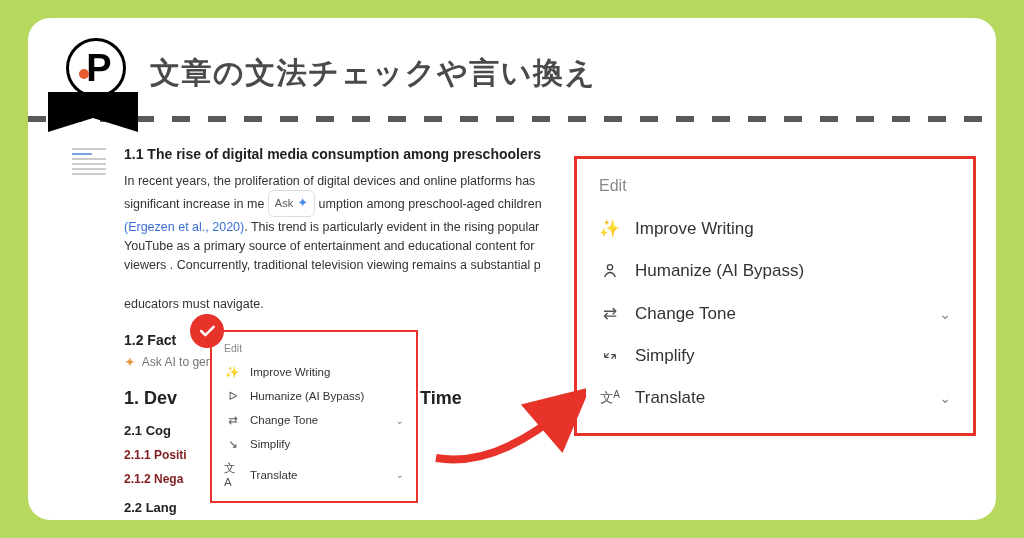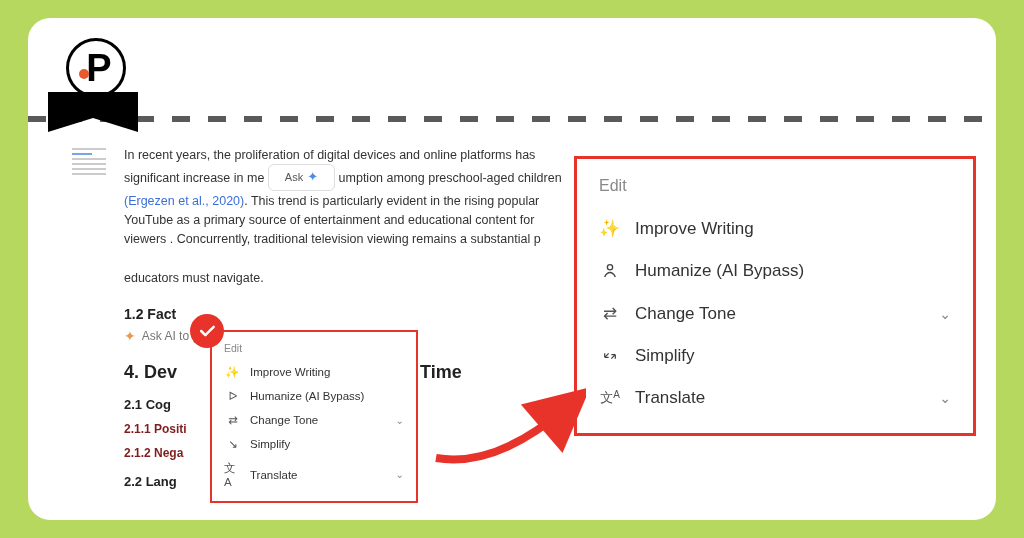--- a/index.html
+++ b/index.html
@@ -14,21 +14,21 @@
 .ribbon::before{content:'';position:absolute;left:0;bottom:-14px;border-left:45px solid #000;border-right:45px solid #000;border-bottom:14px solid transparent}
 .title{font-size:30px;font-weight:700;color:#4a4a4a;letter-spacing:0.05em}
 .dashed{margin:8px 0 0 0;height:6px;background:repeating-linear-gradient(90deg,#5a5a5a 0 18px,transparent 18px 36px)}
 .content{position:relative;padding:24px 40px 0 96px}
 .thumb{position:absolute;left:44px;top:26px;width:34px}
 .thumb .ln{height:2px;background:#ccc;margin-bottom:3px}
 .thumb .ln.blue{background:#7aa3e8;width:60%}
 .h11{font-size:14px;font-weight:700;color:#222;margin-bottom:10px}
 .body-text{font-size:12.5px;line-height:1.55;color:#333;max-width:560px}
 .body-text .link{color:#3b6fd6}
-.ask-chip{display:inline-flex;align-items:center;gap:4px;background:#fff;border:1px solid #ddd;border-radius:6px;padding:2px 16px;font-size:11px;color:#555;position:relative;top:-1px}
+.ask-chip{display:inline-flex;align-items:center;gap:4px;background:#fff;border:1px solid #ddd;border-radius:6px;padding:2px 6px;font-size:11px;color:#555;position:relative;top:-1px}
 .ask-chip .ai{color:#4a8ce8;font-size:13px}
 .h12{font-size:14px;font-weight:700;color:#222;margin-top:18px}
 .ai-bar{display:flex;align-items:center;gap:6px;margin-top:6px}
 .ai-bar .spark{color:#e89a4a;font-size:14px}
 .ai-bar input{border:none;font-size:12px;color:#888;width:260px;outline:none}
 .h2{font-size:18px;font-weight:700;color:#222;margin-top:18px}
 .h3{font-size:13px;font-weight:700;color:#222;margin-top:14px}
 .h4{font-size:12px;font-weight:700;color:#7f1d1d;margin-top:10px}
 .popup-small{position:absolute;left:182px;top:312px;width:208px;background:#fff;border:2px solid #e8332a;padding:8px 0}
 .popup-small .lbl{font-size:10.5px;color:#888;padding:2px 12px 6px}
@@ -49,53 +49,55 @@
 
 <div class="card">
   <div class="header-row">
     <div class="logo-wrap">
       <div class="logo-circle">
         <span class="dot"></span>
         <span class="p">P</span>
       </div>
       <div class="ribbon"></div>
     </div>
+    <div class="title">文章の文法チェックや言い換え</div>
   </div>
   <div class="dashed"></div>
 
   <div class="content">
     <div class="thumb">
       <div class="ln"></div>
         <div class="ln blue"></div>
         <div class="ln"></div>
         <div class="ln"></div>
         <div class="ln"></div>
         <div class="ln"></div>
     </div>
+    <div class="h11">1.1 The rise of digital media consumption among preschoolers</div>
     <div class="body-text">
       <span>In recent years, the proliferation of digital devices and online platforms has</span><br>
       <span>significant increase in me</span>
       <span class="ask-chip">
         <span>Ask</span>
         <span class="ai">✦</span>
       </span>
       <span>umption among preschool-aged children</span><br>
       <span class="link">(Ergezen et al., 2020)</span><span>. This trend is particularly evident in the rising popular</span><br>
       <span>YouTube as a primary source of entertainment and educational content for</span><br>
       <span>viewers . Concurrently, traditional television viewing remains a substantial p</span><br>
       <br>
       <span>educators must navigate.</span>
     </div>
     <div class="h12"><span>1.2 Fact</span></div>
     <div class="ai-bar">
       <span class="spark">✦</span>
       <input placeholder="Ask AI to generate or edit text.." style="">
     </div>
     <div class="h2">
-      <span>4. Dev</span>
+      <span>1. Dev</span>
       <span style="display:inline-block;width:190px"></span>
       <span>reen Time</span>
     </div>
     <div class="h3">2.1 Cog</div>
     <div class="h4">2.1.1 Positi</div>
     <div class="h4">2.1.2 Nega</div>
     <div class="h3">2.2 Lang</div>
   </div>
 
   <div class="popup-small">

